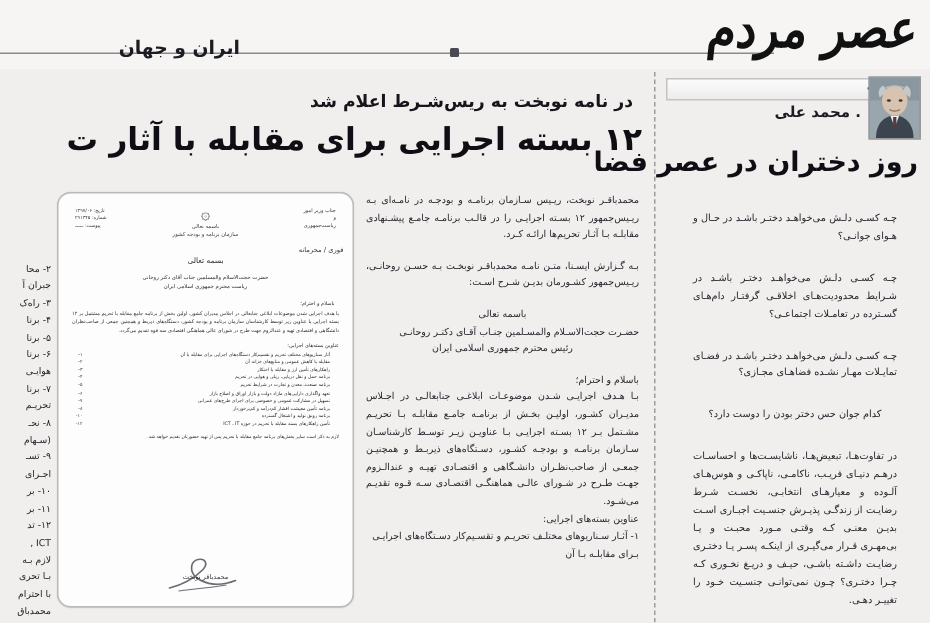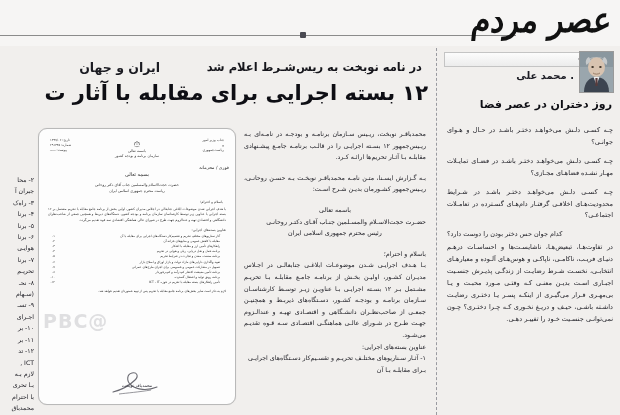--- a/index.html
+++ b/index.html
@@ -65,21 +65,20 @@
   }
   .section-title {
     position: absolute;
     right: 460px;
     top: 24px;
     font-size: 12.5px;
     font-weight: 700;
     color: #1b1b22;
     white-space: nowrap;
     font-family: "DejaVu Sans", "Liberation Sans", sans-serif;
-    margin-top: 36px;
   }
 
   
   .main-story {
     position: absolute;
     left: 0;
     top: 46px;
     width: 432px;
     height: 369px;
   }
@@ -350,38 +349,38 @@
     top: 24px;
     font-size: 10px;
     font-weight: 700;
     color: #1c1c24;
     white-space: nowrap;
   }
   .edit-headline {
     position: absolute;
     right: 8px;
     top: 52px;
-    font-size: 11px;
+    font-size: 18px;
     font-weight: 700;
     color: #0e0e14;
     white-space: nowrap;
   }
   .edit-body {
     position: absolute;
     right: 6px;
     top: 78px;
     width: 168px;
     font-size: 6.5px;
     line-height: 11.9px;
     color: #1d1d24;
     text-align: justify;
   }
-  .edit-body p { margin: 1px; }
+  .edit-body p { margin: 16px; }
   .edit-body p.gap { margin-top: 7px; }
-  .edit-body p.right { text-align: left; }
+  .edit-body p.right { text-align: center; }
 </style>
 </head>
 <body>
 
 <div class="page">
 
   <div class="masthead">
     <div class="masthead-rule"></div>
     <div class="masthead-dot"></div>
     <div class="masthead-logo">عصر مردم</div>
@@ -468,21 +467,20 @@
             <span class="doc-list-txt">برنامه رونق تولید و اشتغال گسترده</span>
           </div>
           <div class="doc-list-row">
             <span class="doc-list-num">۱۲-</span>
             <span class="doc-list-txt">تأمین راهکارهای بسته مقابله با تحریم در حوزه ICT ، IT</span>
           </div>
         </div>
 
         <div class="doc-closing">لازم به ذکر است سایر بخش‌های برنامه جامع مقابله با تحریم پس از تهیه حضورتان تقدیم خواهد شد.</div>
 
-        <div class="doc-watermark">@PBC</div>
 
         <div class="doc-sign">محمدباقر نوبخت</div>
 
         <svg class="doc-sign-scribble" viewBox="0 0 60 26">
           <path d="M6 22 C14 20 22 16 28 10 C32 6 30 2 25 3 C20 4 19 11 24 15 C30 20 40 21 50 17" fill="none" stroke="#3a3a44" stroke-width="1.1" stroke-linecap="round"></path>
           <path d="M12 24 C20 23 32 22 44 20" fill="none" stroke="#3a3a44" stroke-width="0.7"></path>
         </svg>
       </div>
     </div>
 
@@ -546,20 +544,20 @@
         <rect x="15.4" y="26" width="2.2" height="8" fill="#5a3b3b"></rect>
       </svg>
     </div>
 
     <div class="author-name">. محمد علی</div>
 
     <div class="edit-headline">روز دختران در عصر فضا</div>
 
     <div class="edit-body">
       <p>چـه کسـی دلـش می‌خواهـد دختـر باشـد در حـال و هـوای جوانـی؟</p>
+      <p class="gap">چـه کسـی دلـش می‌خواهـد دختـر باشـد در شـرایط محدودیت‌هـای اخلاقـی گرفتـار دام‌هـای گسـترده در تعامـلات اجتماعـی؟</p>
       <p class="gap">چـه کسـی دلـش می‌خواهـد دختـر باشـد در فضـای تمایـلات مهـار نشـده فضاهـای مجـازی؟</p>
-      <p class="gap">چـه کسـی دلـش می‌خواهـد دختـر باشـد در شـرایط محدودیت‌هـای اخلاقـی گرفتـار دام‌هـای گسـترده در تعامـلات اجتماعـی؟</p>
       <p class="gap right">کدام جوان حس دختر بودن را دوست دارد؟</p>
       <p>در تفاوت‌هـا، تبعیض‌هـا، ناشایسـت‌ها و احساسـات درهـم دنیـای فریـب، ناکامـی، ناپاکـی و هوس‌هـای آلـوده و معیارهـای انتخابـی، نخسـت شـرط رضایـت از زندگـی پذیـرش جنسـیت اجبـاری اسـت بدیـن معنـی کـه وقتـی مـورد محبـت و یـا بی‌مهـری قـرار می‌گیـری از اینکـه پسـر یـا دختـری رضایـت داشـته باشـی، حیـف و دریـغ نخـوری کـه چـرا دختـری؟ چـون نمی‌توانـی جنسـیت خـود را تغییـر دهـی.</p>
     </div>
   </div>
 
 </div>
 
 </body></html>

